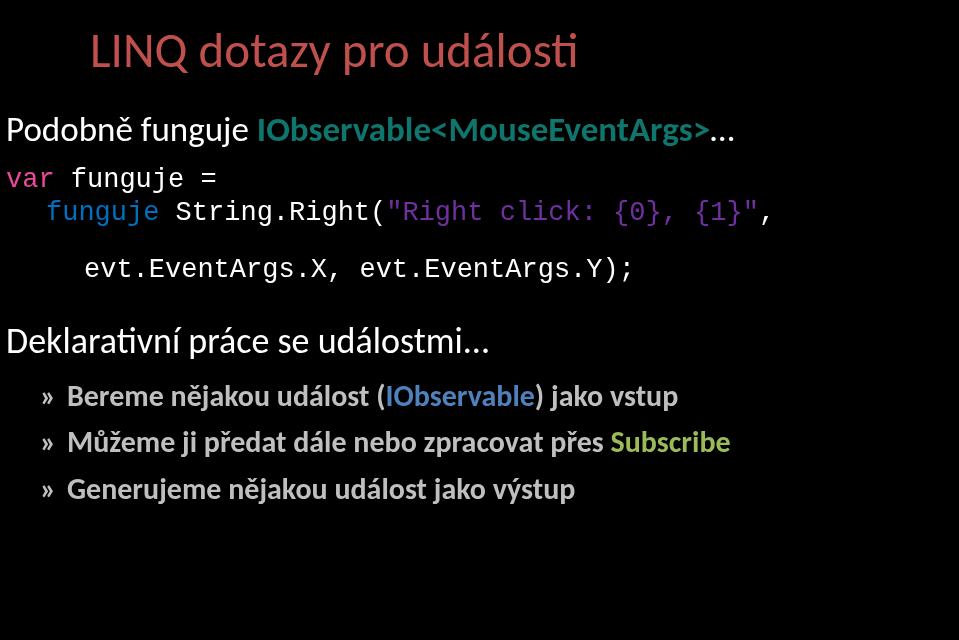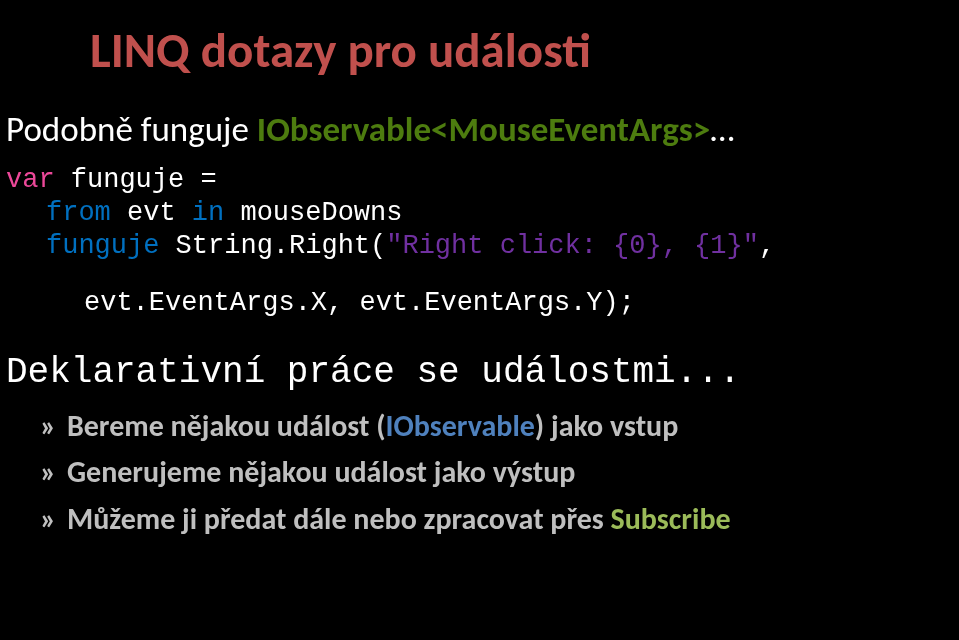--- a/index.html
+++ b/index.html
@@ -14,33 +14,33 @@
       font-family: Calibri, Arial, sans-serif;
       overflow: hidden;
       position: relative;
     }
     .slide {
       padding: 20px 0 0 0;
     }
     .title {
       color: #C0504D;
       font-size: 49px;
-      font-weight: bold;
+      font-weight: normal;
       text-align: left;
       padding-left: 90px;
       margin-bottom: 28px;
     }
     .subtitle {
       color: #FFFFFF;
       font-size: 35px;
       padding-left: 6px;
       margin-bottom: 14px;
     }
     .subtitle .highlight {
-      color: #4d7c0f;
+      color: #0f766e;
       font-weight: bold;
     }
     .code-block {
       font-family: Consolas, "Courier New", monospace;
       font-size: 27px;
       line-height: 1.22;
       color: #FFFFFF;
       padding-left: 6px;
       margin-bottom: 32px;
     }
@@ -58,21 +58,20 @@
     }
     .indent2 {
       padding-left: 78px;
       margin-top: 24px;
     }
     .section-heading {
       color: #FFFFFF;
       font-size: 36px;
       padding-left: 6px;
       margin-bottom: 10px;
-      font-family: Liberation Mono, monospace;
     }
     .bullets {
       list-style: none;
       padding-left: 40px;
       font-weight: bold;
     }
     .bullets li {
       color: #BFBFBF;
       font-size: 30px;
       line-height: 1.55;
@@ -99,37 +98,34 @@
 
   <div class="subtitle">
     <span>Podobně funguje </span><span class="highlight">IObservable&lt;MouseEventArgs&gt;</span><span>…</span>
   </div>
 
   <div class="code-block">
     <div>
       <span class="kw-var">var</span><span> funguje =</span>
     </div>
     <div class="indent1">
-      <span class="kw">from</span><span> evt </span><span class="kw">in</span><span> mouseDowns</span>
-    </div>
-    <div class="indent1">
       <span class="kw">funguje</span><span> String.Right(</span><span class="str">"Right click: {0}, {1}"</span><span>,</span>
     </div>
     <div class="indent2">
       <span>evt.EventArgs.X, evt.EventArgs.Y);</span>
     </div>
   </div>
 
   <div class="section-heading">Deklarativní práce se událostmi...</div>
 
   <ul class="bullets">
     <li>
       <span class="bullet-marker">»</span><span> Bereme nějakou událost (</span><span class="hl-blue">IObservable</span><span>) jako vstup</span>
     </li>
     <li>
-      <span class="bullet-marker">»</span><span> Generujeme nějakou událost jako výstup</span><span></span><span></span>
+      <span class="bullet-marker">»</span><span> Můžeme ji předat dále nebo zpracovat přes </span><span class="hl-green">Subscribe</span><span></span>
     </li>
     <li>
-      <span class="bullet-marker">»</span><span> Můžeme ji předat dále nebo zpracovat přes </span><span class="hl-green">Subscribe</span><span></span>
+      <span class="bullet-marker">»</span><span> Generujeme nějakou událost jako výstup</span><span></span><span></span>
     </li>
   </ul>
 
 </div>
 
 </body></html>

